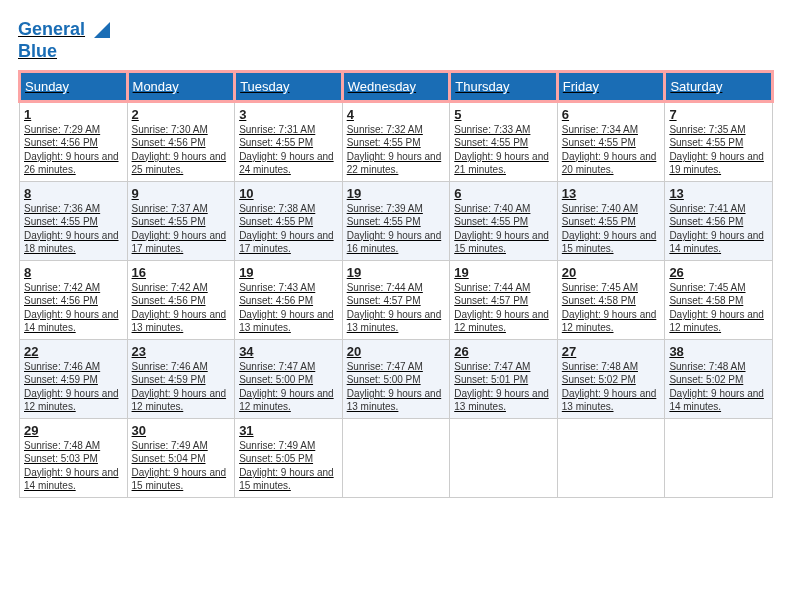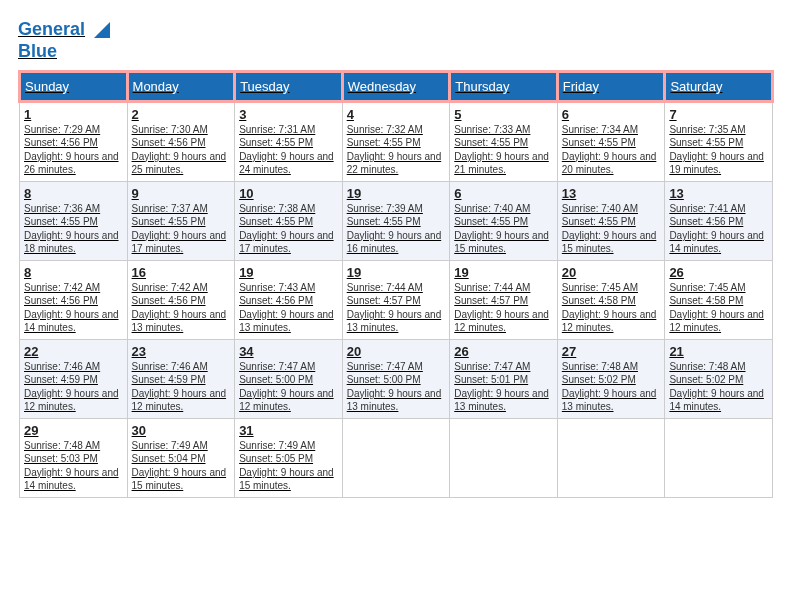--- a/index.html
+++ b/index.html
@@ -248,21 +248,21 @@
           </td>
           <td>
             <span class="day-number">26</span>
             <div class="day-info">Sunrise: 7:47 AM<br>Sunset: 5:01 PM<br>Daylight: 9 hours and 13 minutes.</div>
           </td>
           <td>
             <span class="day-number">27</span>
             <div class="day-info">Sunrise: 7:48 AM<br>Sunset: 5:02 PM<br>Daylight: 9 hours and 13 minutes.</div>
           </td>
           <td>
-            <span class="day-number">21</span>
+            <span class="day-number">38</span>
             <div class="day-info">Sunrise: 7:48 AM<br>Sunset: 5:02 PM<br>Daylight: 9 hours and 14 minutes.</div>
           </td>
         </tr>
         <tr>
           <td>
             <span class="day-number">29</span>
             <div class="day-info">Sunrise: 7:48 AM<br>Sunset: 5:03 PM<br>Daylight: 9 hours and 14 minutes.</div>
           </td>
           <td>
             <span class="day-number">30</span>

